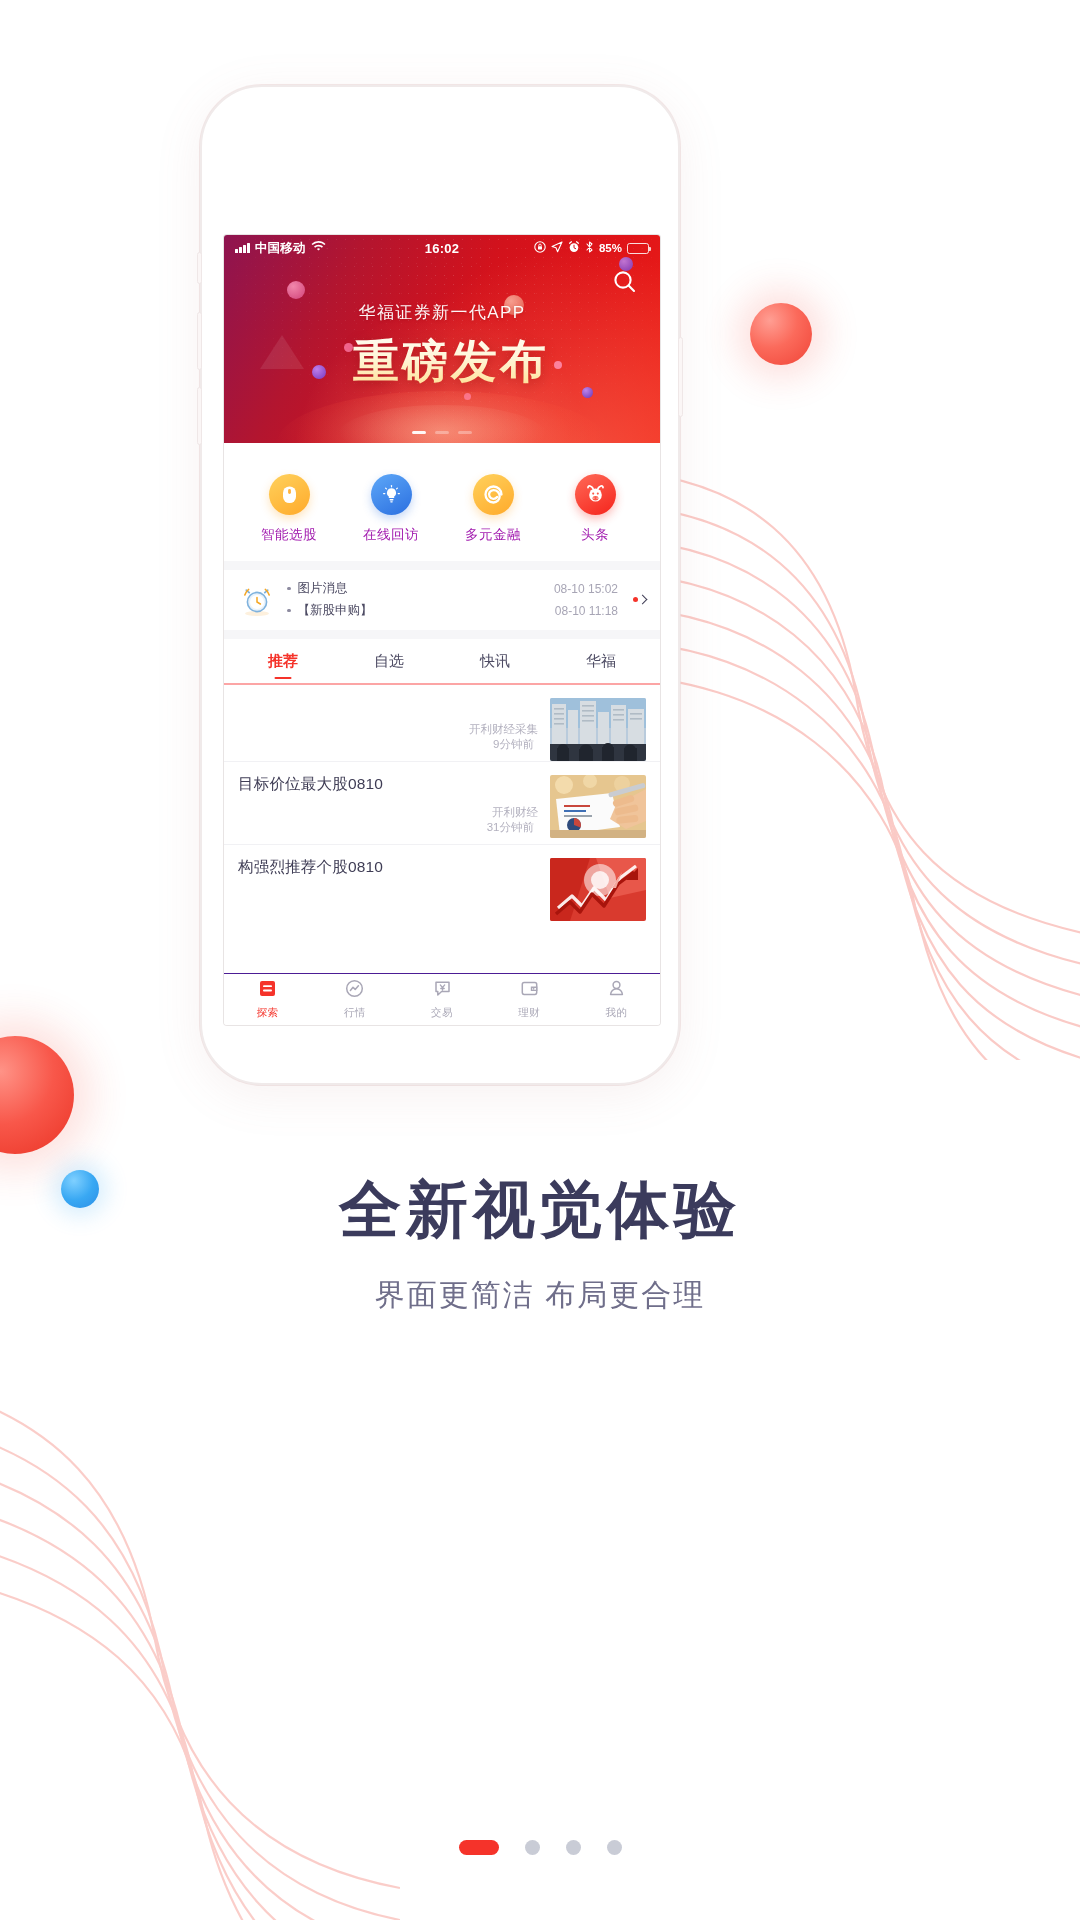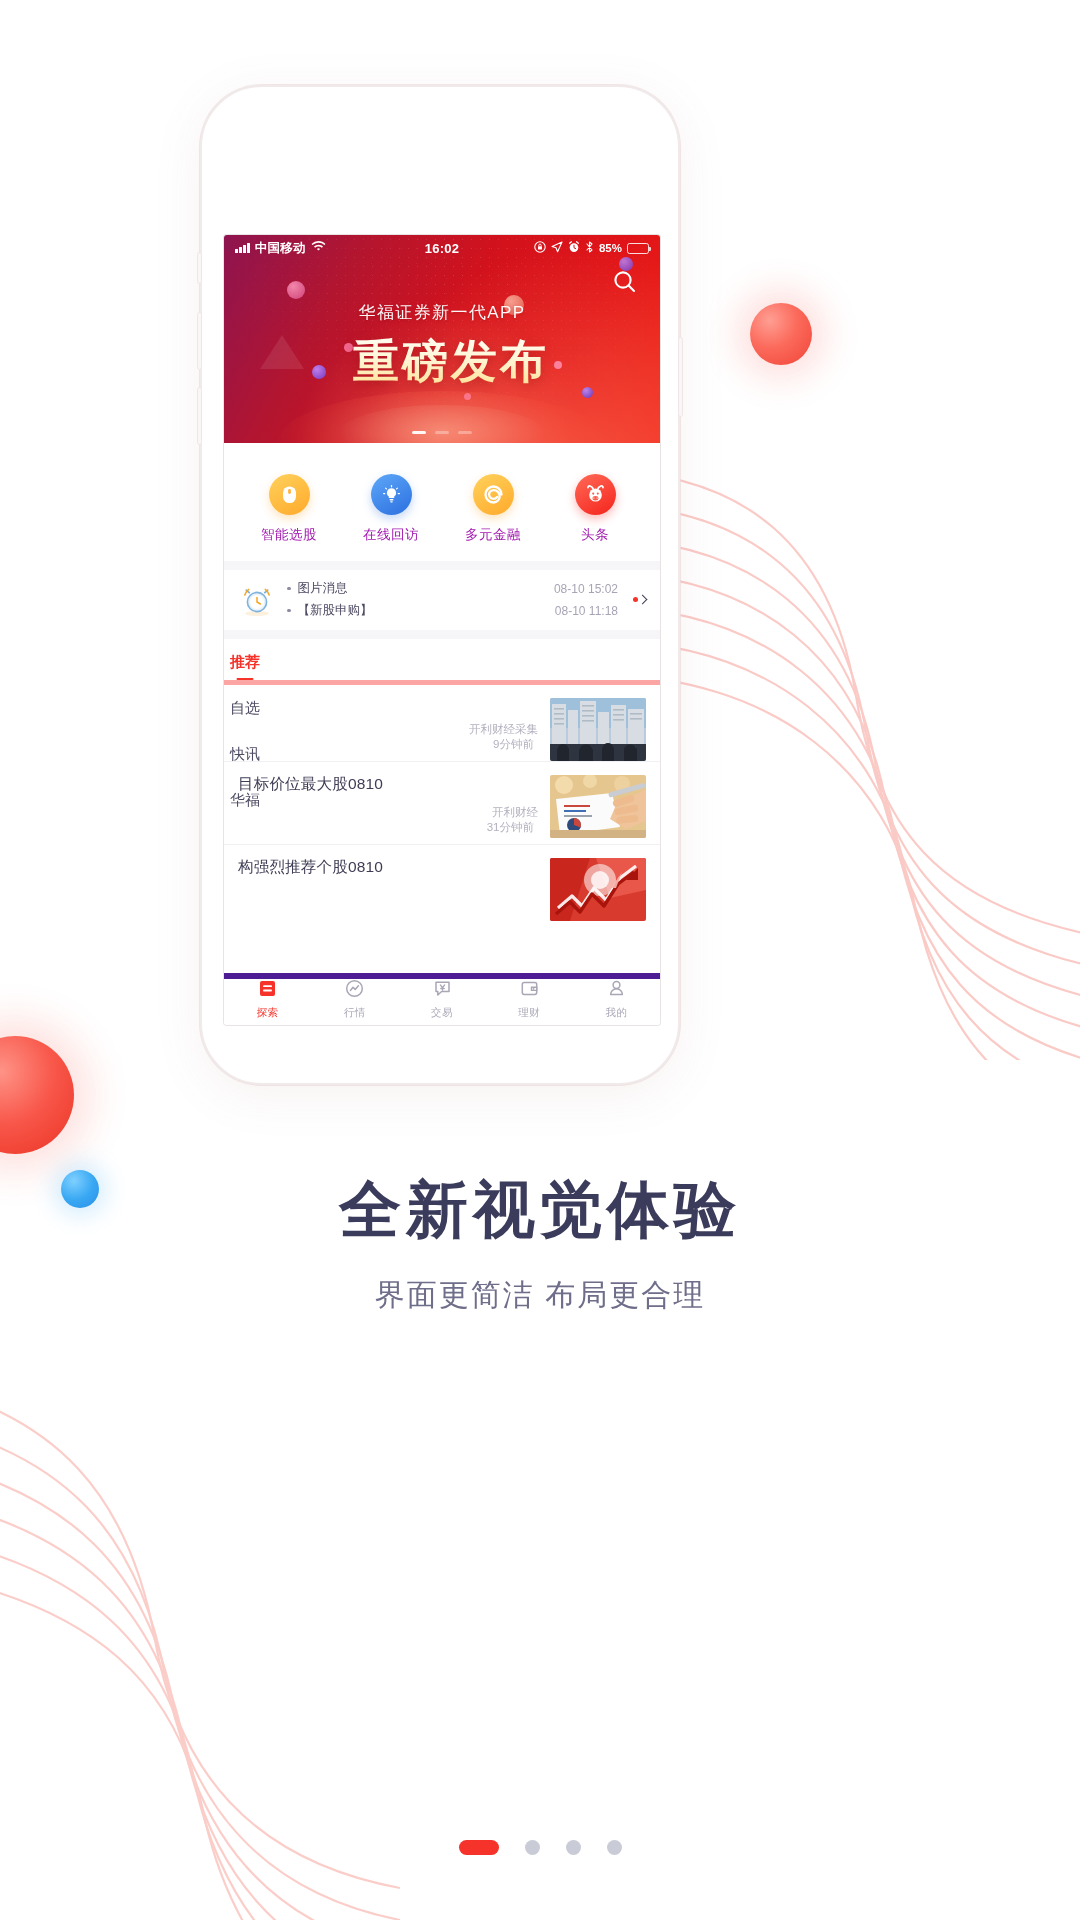--- a/index.html
+++ b/index.html
@@ -154,41 +154,41 @@
   .notice-lines { flex:1; display:flex; flex-direction:column; gap:5px; min-width:0; }
   .nl { display:flex; align-items:center; font-size:12.5px; }
   .nl .bullet { width:3.5px; height:3.5px; border-radius:50%; background:#8d8ba0; margin-right:7px; flex:0 0 3.5px; }
   .nl .txt { color:#4d4b63; white-space:nowrap; overflow:hidden; text-overflow:ellipsis; }
   .nl .time { margin-left:auto; color:#a7a5b5; font-size:12px; padding-left:10px; }
   .notice-go { display:flex; align-items:center; gap:1px; padding-left:4px; }
   .notice-go .reddot { width:5px;height:5px;border-radius:50%;background:#f5332a; }
   .notice-go .chev { width:7px;height:7px;border-right:1.6px solid #3f3d55;border-top:1.6px solid #3f3d55;transform:rotate(45deg); }
 
   
-  .tabs { display:flex; align-items:flex-start; background:#fff; height:46px; padding:0 6px; border-bottom:5px solid #fca5a5;flex-direction:column; }
+  .tabs { display:flex; align-items:center; background:#fff; height:46px; padding:0 6px; border-bottom:2px solid #fca5a5; }
   .tab { flex:1; text-align:center; font-size:15px; color:#4d4b63; position:relative; cursor:pointer; line-height:46px; }
   .tab.active { color:#f5332a; font-weight:bold; }
   .tab.active::after { content:""; position:absolute; left:50%; transform:translateX(-50%); bottom:5px; width:17px; height:2.5px; border-radius:2px; background:#f5332a; }
 
   
   .news { background:#fff; }
   .news-item { display:flex; gap:12px; padding:11px 14px 0; border-bottom:1px solid #f1f1f4; cursor:pointer; }
   .news-main { flex:1; min-width:0; display:flex; flex-direction:column; }
   .news-title { font-size:15.5px; line-height:1.38; color:#3f3d55; letter-spacing:0.2px; }
   .news-meta { display:flex; align-items:flex-end; margin-top:auto; padding:11px 0 9px; font-size:11.5px; color:#b3b1bf;flex-direction:column; }
   .news-meta .src { }
   .news-meta .ago { margin-left:auto; padding-right:4px; }
   .news-thumb { width:96px; height:63px; flex:0 0 96px; border-radius:2px; overflow:hidden; margin-top:2px; }
   .news-thumb svg { display:block; width:100%; height:100%; }
 
   
   .bottomnav {
     position:absolute; bottom:0; left:0; right:0; height:52px;
-    background:#fff; border-top:6px solid #4c1d95;
-    display:flex; 
+    background:#fff; border-top:1px solid #4c1d95;
+    display:flex; align-items:center;
   }
   .nav { flex:1; display:flex; flex-direction:column; align-items:center; gap:4px; cursor:pointer; color:#a9a7b6; }
   .nav.active { color:#f5332a; }
   .nav-lb { font-size:10.5px; letter-spacing:0.4px; }
 
   
   .headline {
     position:absolute; left:0; right:0; top:1168px; text-align:center;
     font-size:62px; font-weight:bold; color:#3b3b5c; letter-spacing:5px;
   }

